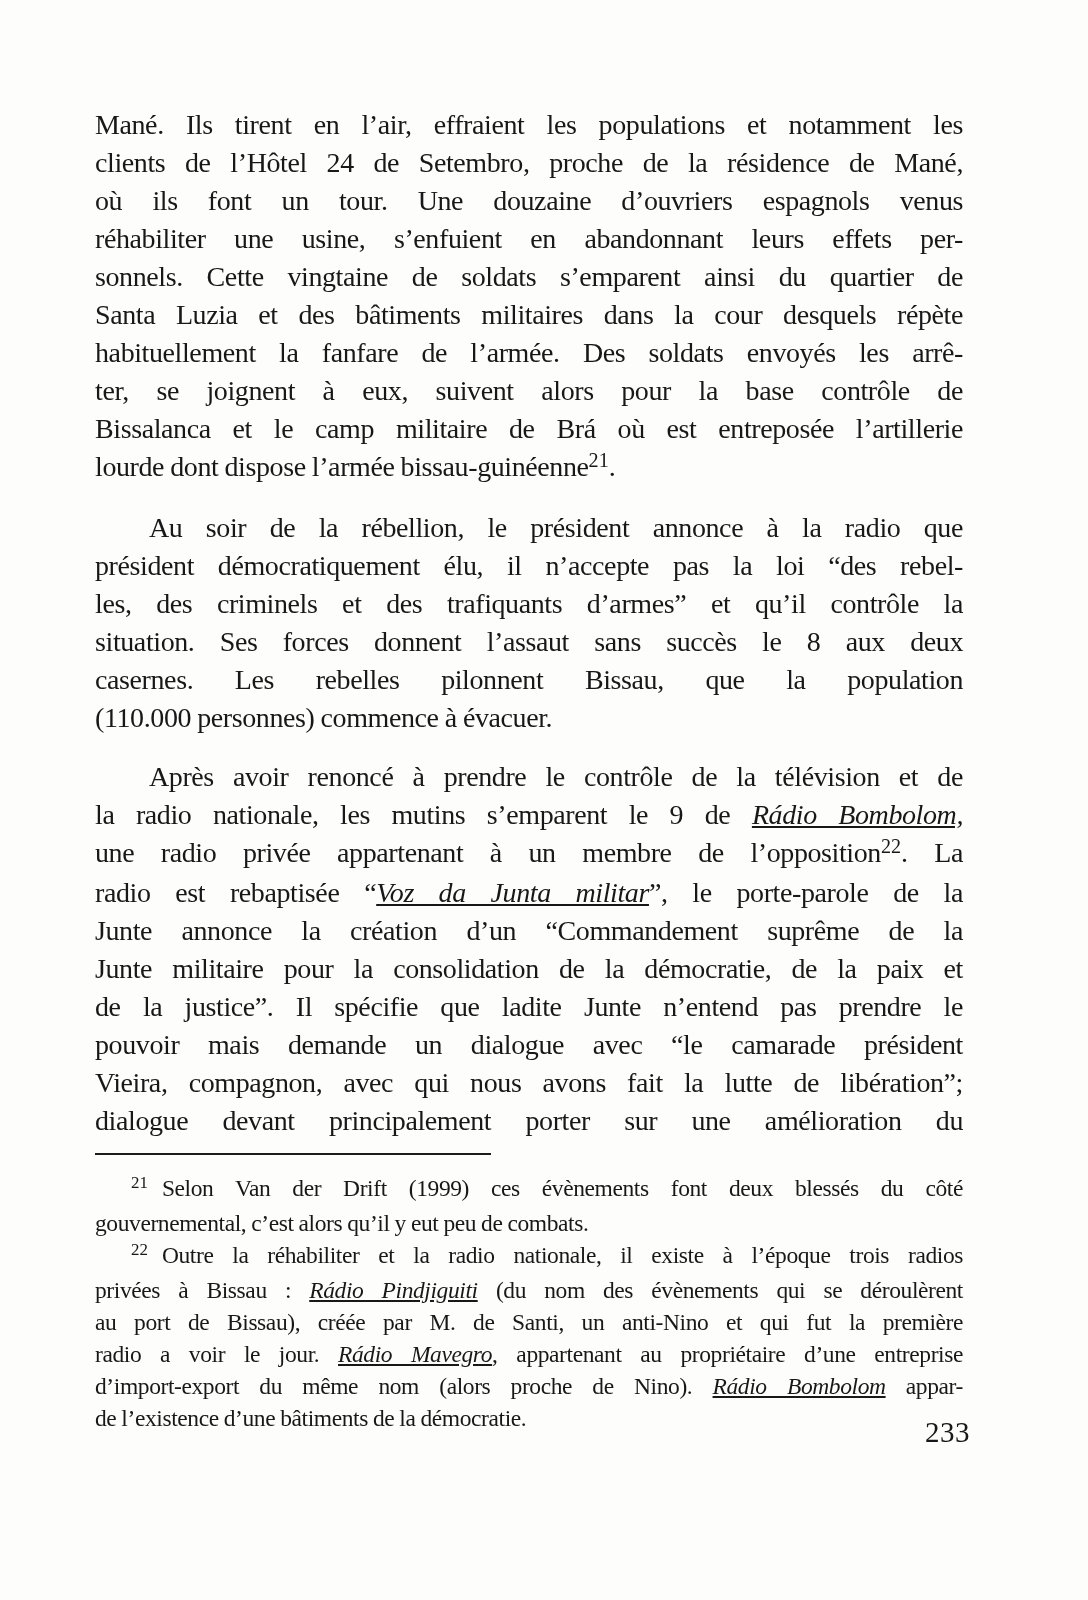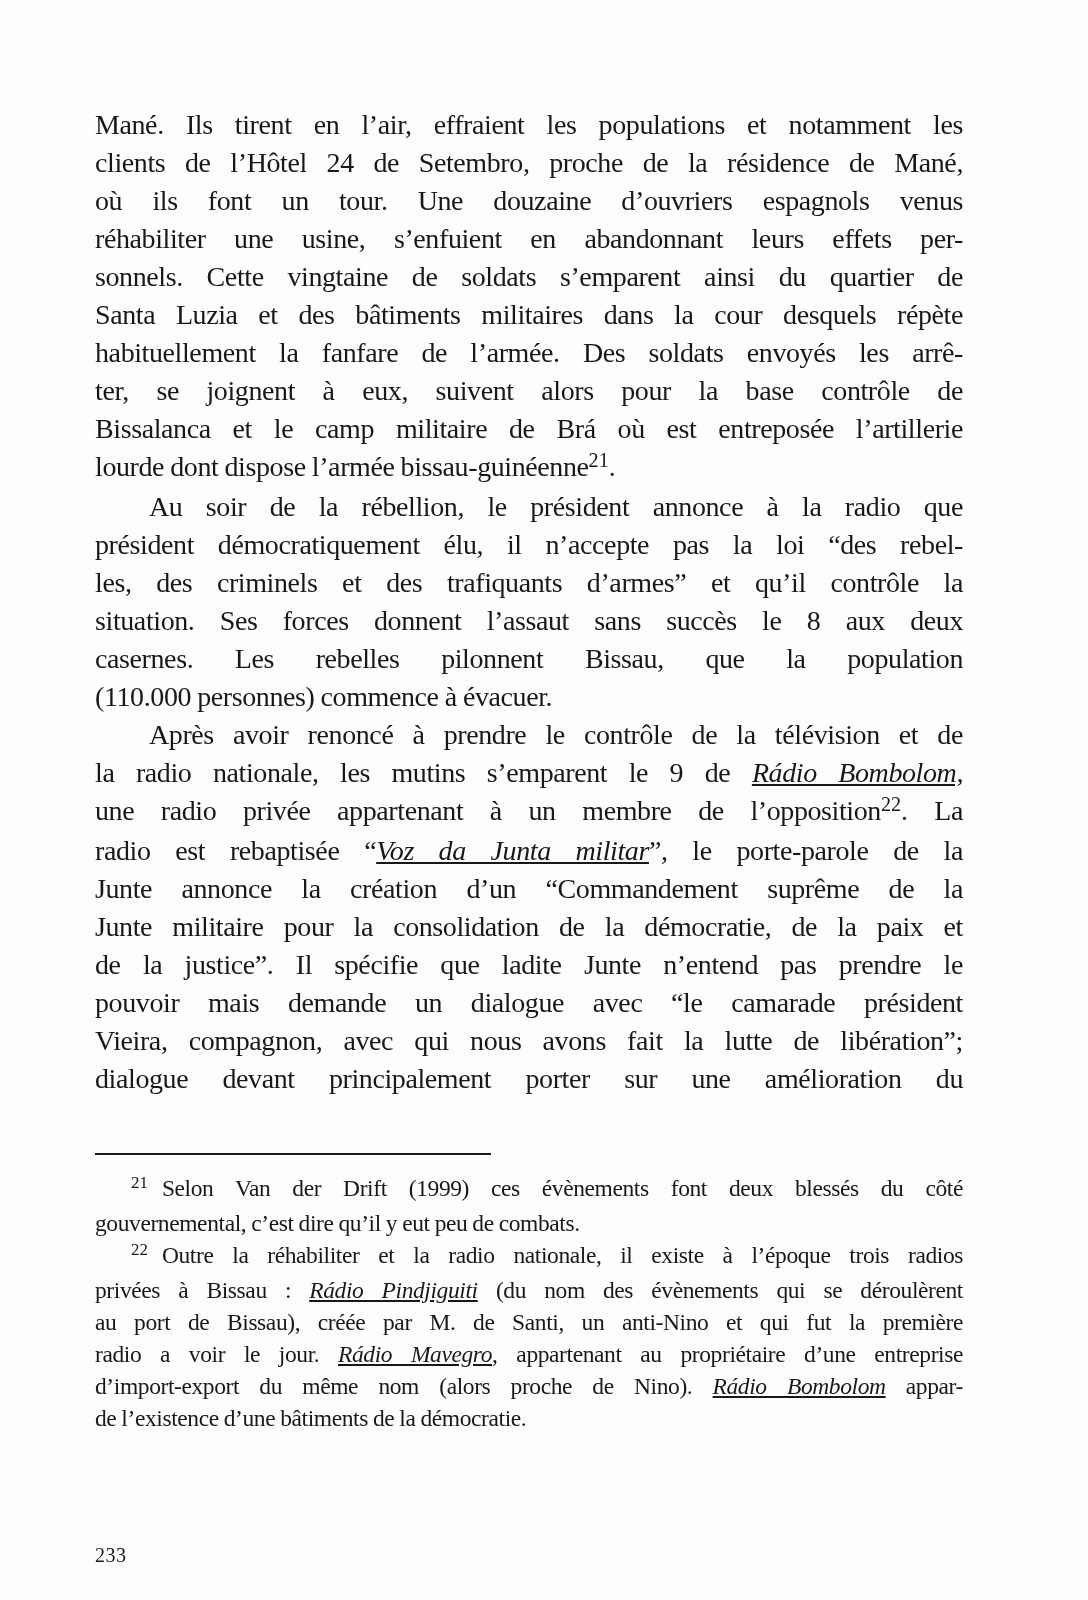--- a/index.html
+++ b/index.html
@@ -22,21 +22,21 @@
     font-size: 28px;
     line-height: 38px;
     letter-spacing: -0.4px;
     word-spacing: -0.5px;
   }
   .line {
     text-align: justify;
     text-align-last: justify;
   }
   .line.plain { text-align-last: left; }
-  .line.indent { text-indent: 54px; }
+  .line.indent { text-indent: 54px; margin-top: 21px; }
   .line.fnindent { text-indent: 36px; }
   .it { font-style: italic; text-decoration: underline; }
   .sup {
     font-size: 0.72em;
     position: relative;
     top: -0.45em;
     vertical-align: baseline;
     letter-spacing: 0;
   }
   .fnmark { margin-right: 14px; }
@@ -51,24 +51,24 @@
     left: 95px; top: 1164px;
     width: 868px;
     font-size: 23.5px;
     line-height: 32px;
     letter-spacing: -0.4px;
     word-spacing: -0.5px;
     margin-top: 8px;
   }
   .page-number {
     position: absolute;
-    left: 95px; top: 1544px;
+    left: 95px; top: 1416px;
     width: 875px;
-    text-align: left;
-    font-size: 20px;
+    text-align: right;
+    font-size: 29px;
     letter-spacing: 0.5px;
   }
 </style>
 </head>
 <body>
 
 <div class="page">
   <main class="body-text">
       <div class="line"><span class="run">Mané. Ils tirent en l’air, effraient les populations et notamment les</span></div>
       <div class="line"><span class="run">clients de l’Hôtel 24 de Setembro, proche de la résidence de Mané,</span></div>
@@ -93,21 +93,21 @@
       <div class="line"><span class="run">Junte annonce la création d’un “Commandement suprême de la</span></div>
       <div class="line"><span class="run">Junte militaire pour la consolidation de la démocratie, de la paix et</span></div>
       <div class="line"><span class="run">de la justice”. Il spécifie que ladite Junte n’entend pas prendre le</span></div>
       <div class="line"><span class="run">pouvoir mais demande un dialogue avec “le camarade président</span></div>
       <div class="line"><span class="run">Vieira, compagnon, avec qui nous avons fait la lutte de libération”;</span></div>
       <div class="line"><span class="run">dialogue devant principalement porter sur une amélioration du</span></div>
     </main>
   <div class="footnote-sep"></div>
   <section class="footnotes">
       <div class="line fnindent"><span class="run sup fnmark">21</span><span class="run">Selon Van der Drift (1999) ces évènements font deux blessés du côté</span></div>
-      <div class="line plain"><span class="run">gouvernemental, c’est dire qu’il y eut peu de combats.</span></div>
+      <div class="line plain"><span class="run">gouvernemental, c’est alors qu’il y eut peu de combats.</span></div>
       <div class="line fnindent"><span class="run sup fnmark">22</span><span class="run">Outre la réhabiliter et la radio nationale, il existe à l’époque trois radios</span></div>
       <div class="line"><span class="run">privées à Bissau : </span><span class="run it">Rádio Pindjiguiti</span><span class="run"> (du nom des évènements qui se déroulèrent</span></div>
       <div class="line"><span class="run">au port de Bissau), créée par M. de Santi, un anti-Nino et qui fut la première</span></div>
       <div class="line"><span class="run">radio a voir le jour. </span><span class="run it">Rádio Mavegro</span><span class="run">, appartenant au propriétaire d’une entreprise</span></div>
       <div class="line"><span class="run">d’import-export du même nom (alors proche de Nino). </span><span class="run it">Rádio Bombolom</span><span class="run"> appar-</span></div>
       <div class="line plain"><span class="run">de l’existence d’une bâtiments de la démocratie.</span></div>
     </section>
   <div class="page-number">233</div>
 </div>
 

